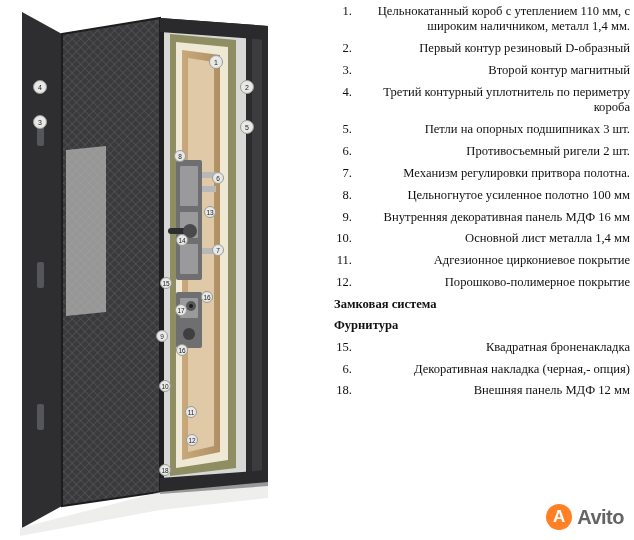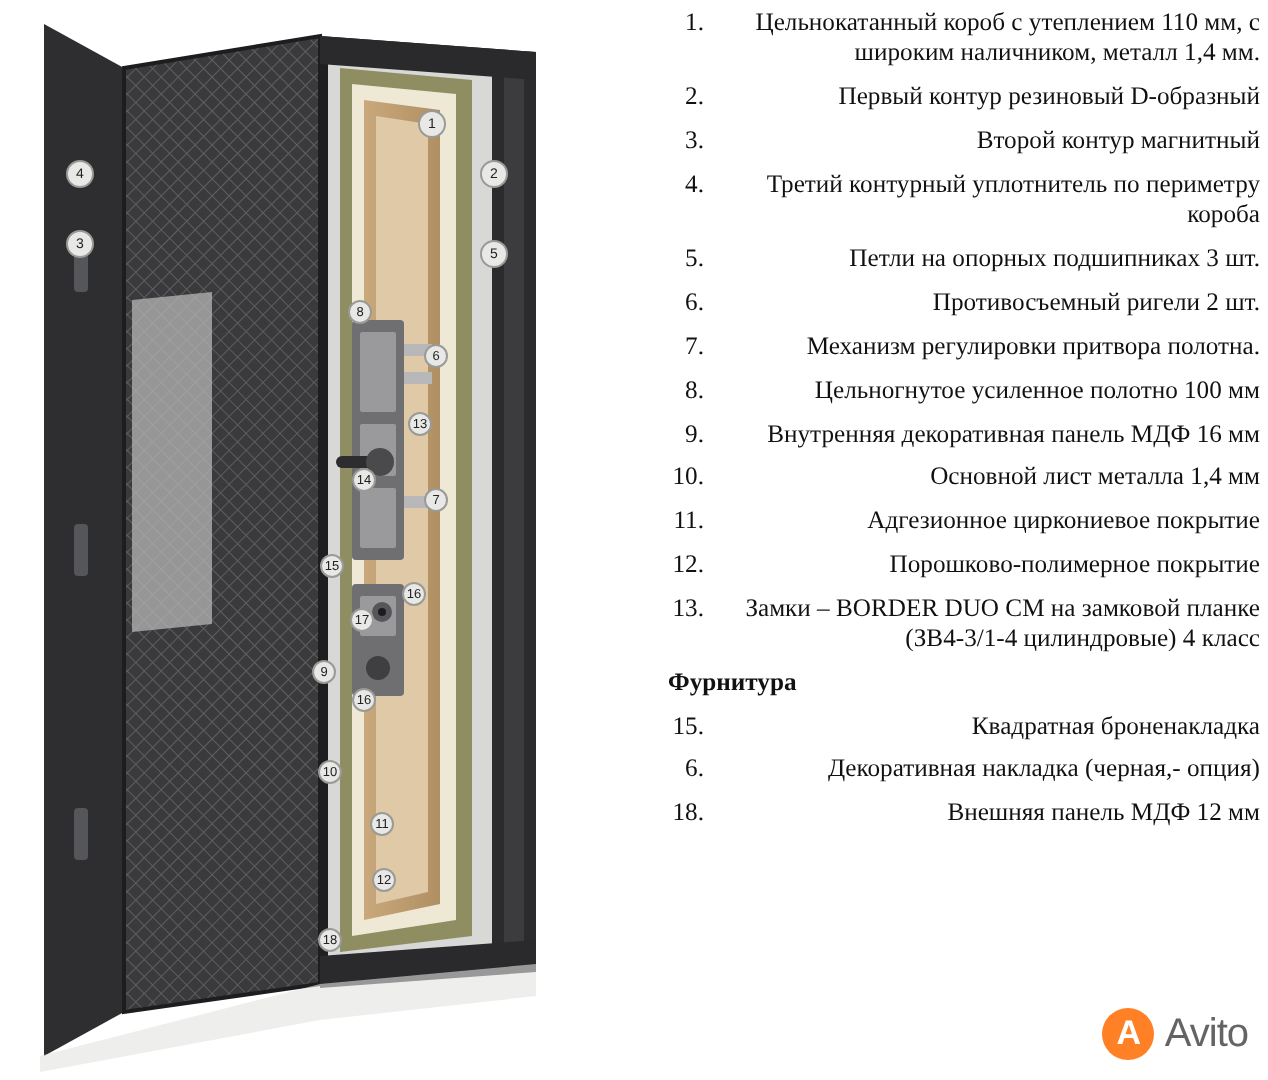--- a/index.html
+++ b/index.html
@@ -103,21 +103,21 @@
     font-family: "Liberation Sans", sans-serif;
     font-weight: bold;
     font-size: 17px;
     text-align: center;
     line-height: 26px;
     margin-right: 5px;
   }
   .wm-text {
     font-family: "Liberation Sans", sans-serif;
     font-size: 20px;
-    font-weight: normal;
+    font-weight: bold;
     color: #4a4a4a;
     letter-spacing: -0.5px;
   }
 </style>
 </head>
 <body>
 
 <div class="page">
 
   <div class="illustration">
@@ -255,24 +255,21 @@
     </div>
     <div class="spec-row">
       <div class="spec-num">11.</div>
       <div class="spec-text">Адгезионное циркониевое покрытие</div>
     </div>
     <div class="spec-row">
       <div class="spec-num">12.</div>
       <div class="spec-text">Порошково-полимерное покрытие</div>
     </div>
 
-    <div class="spec-row">
-      <div class="spec-num">13.</div>
-      <div class="spec-text">Замки – BORDER DUO CM на замковой планке (ЗВ4-3/1-4 цилиндровые) 4 класс</div>
-    </div>
+    <div class="group-head">Замковая система</div>
 
     <div class="group-head">Фурнитура</div>
     <div class="spec-row">
       <div class="spec-num">15.</div>
       <div class="spec-text">Квадратная броненакладка</div>
     </div>
     <div class="spec-row">
       <div class="spec-num">6.</div>
       <div class="spec-text">Декоративная накладка (черная,- опция)</div>
     </div>

